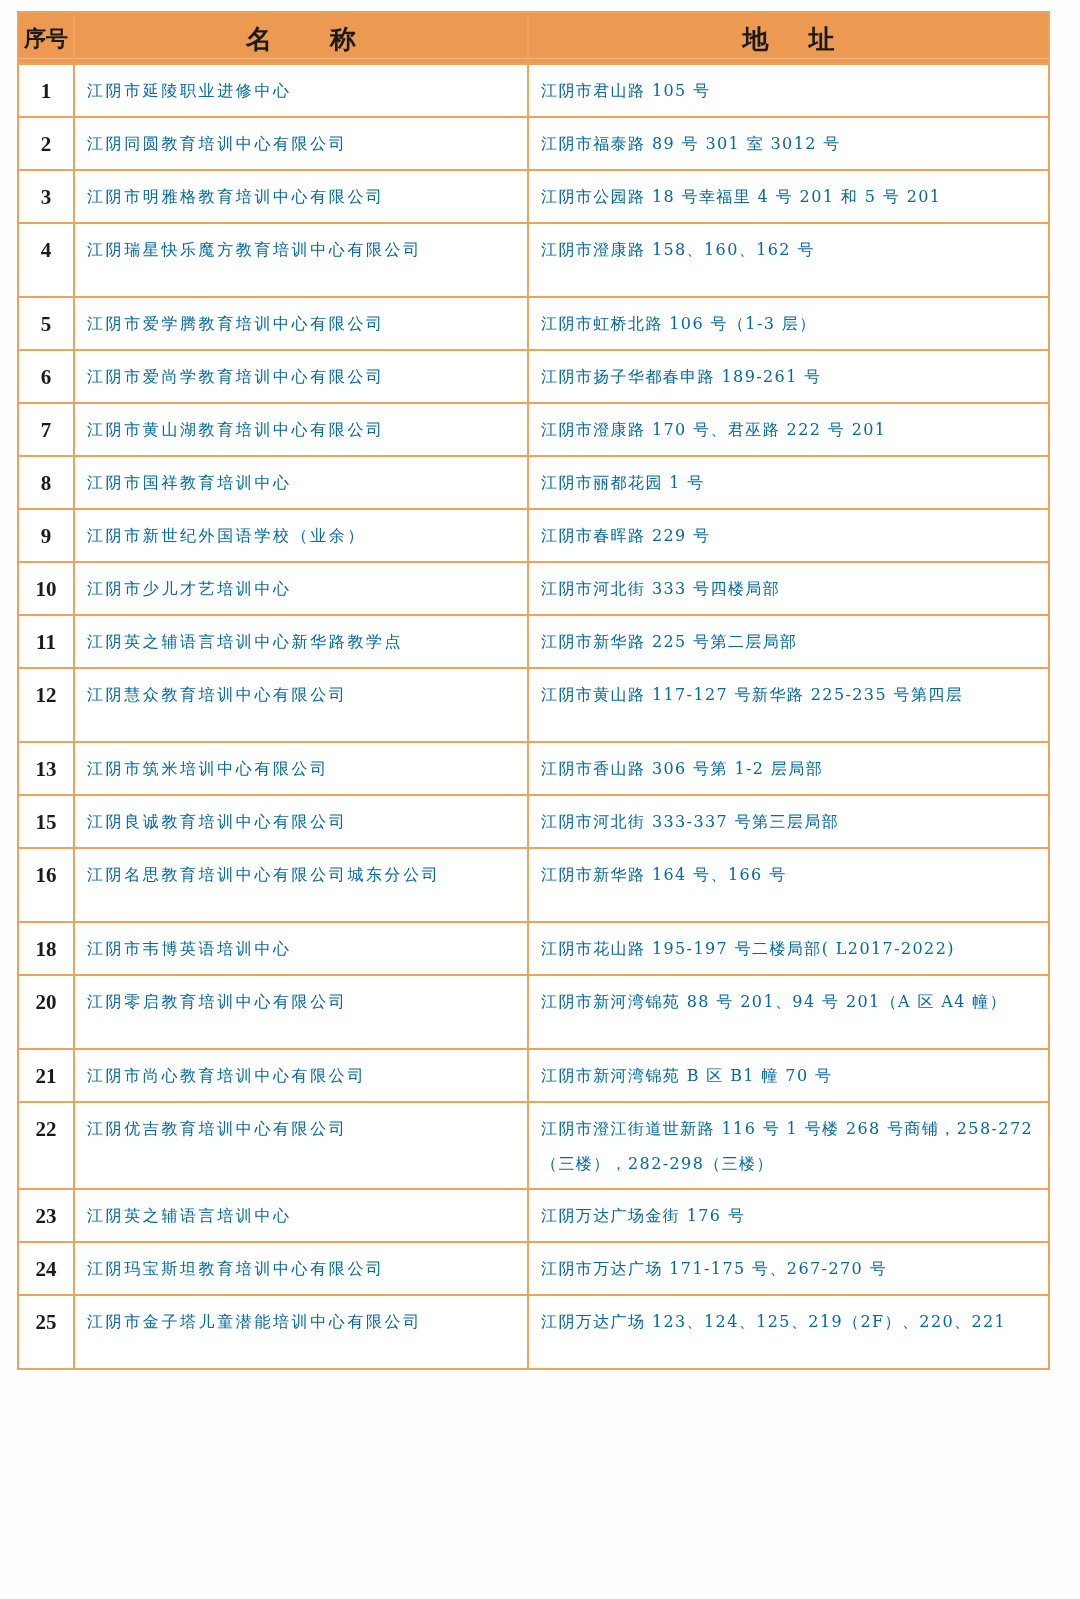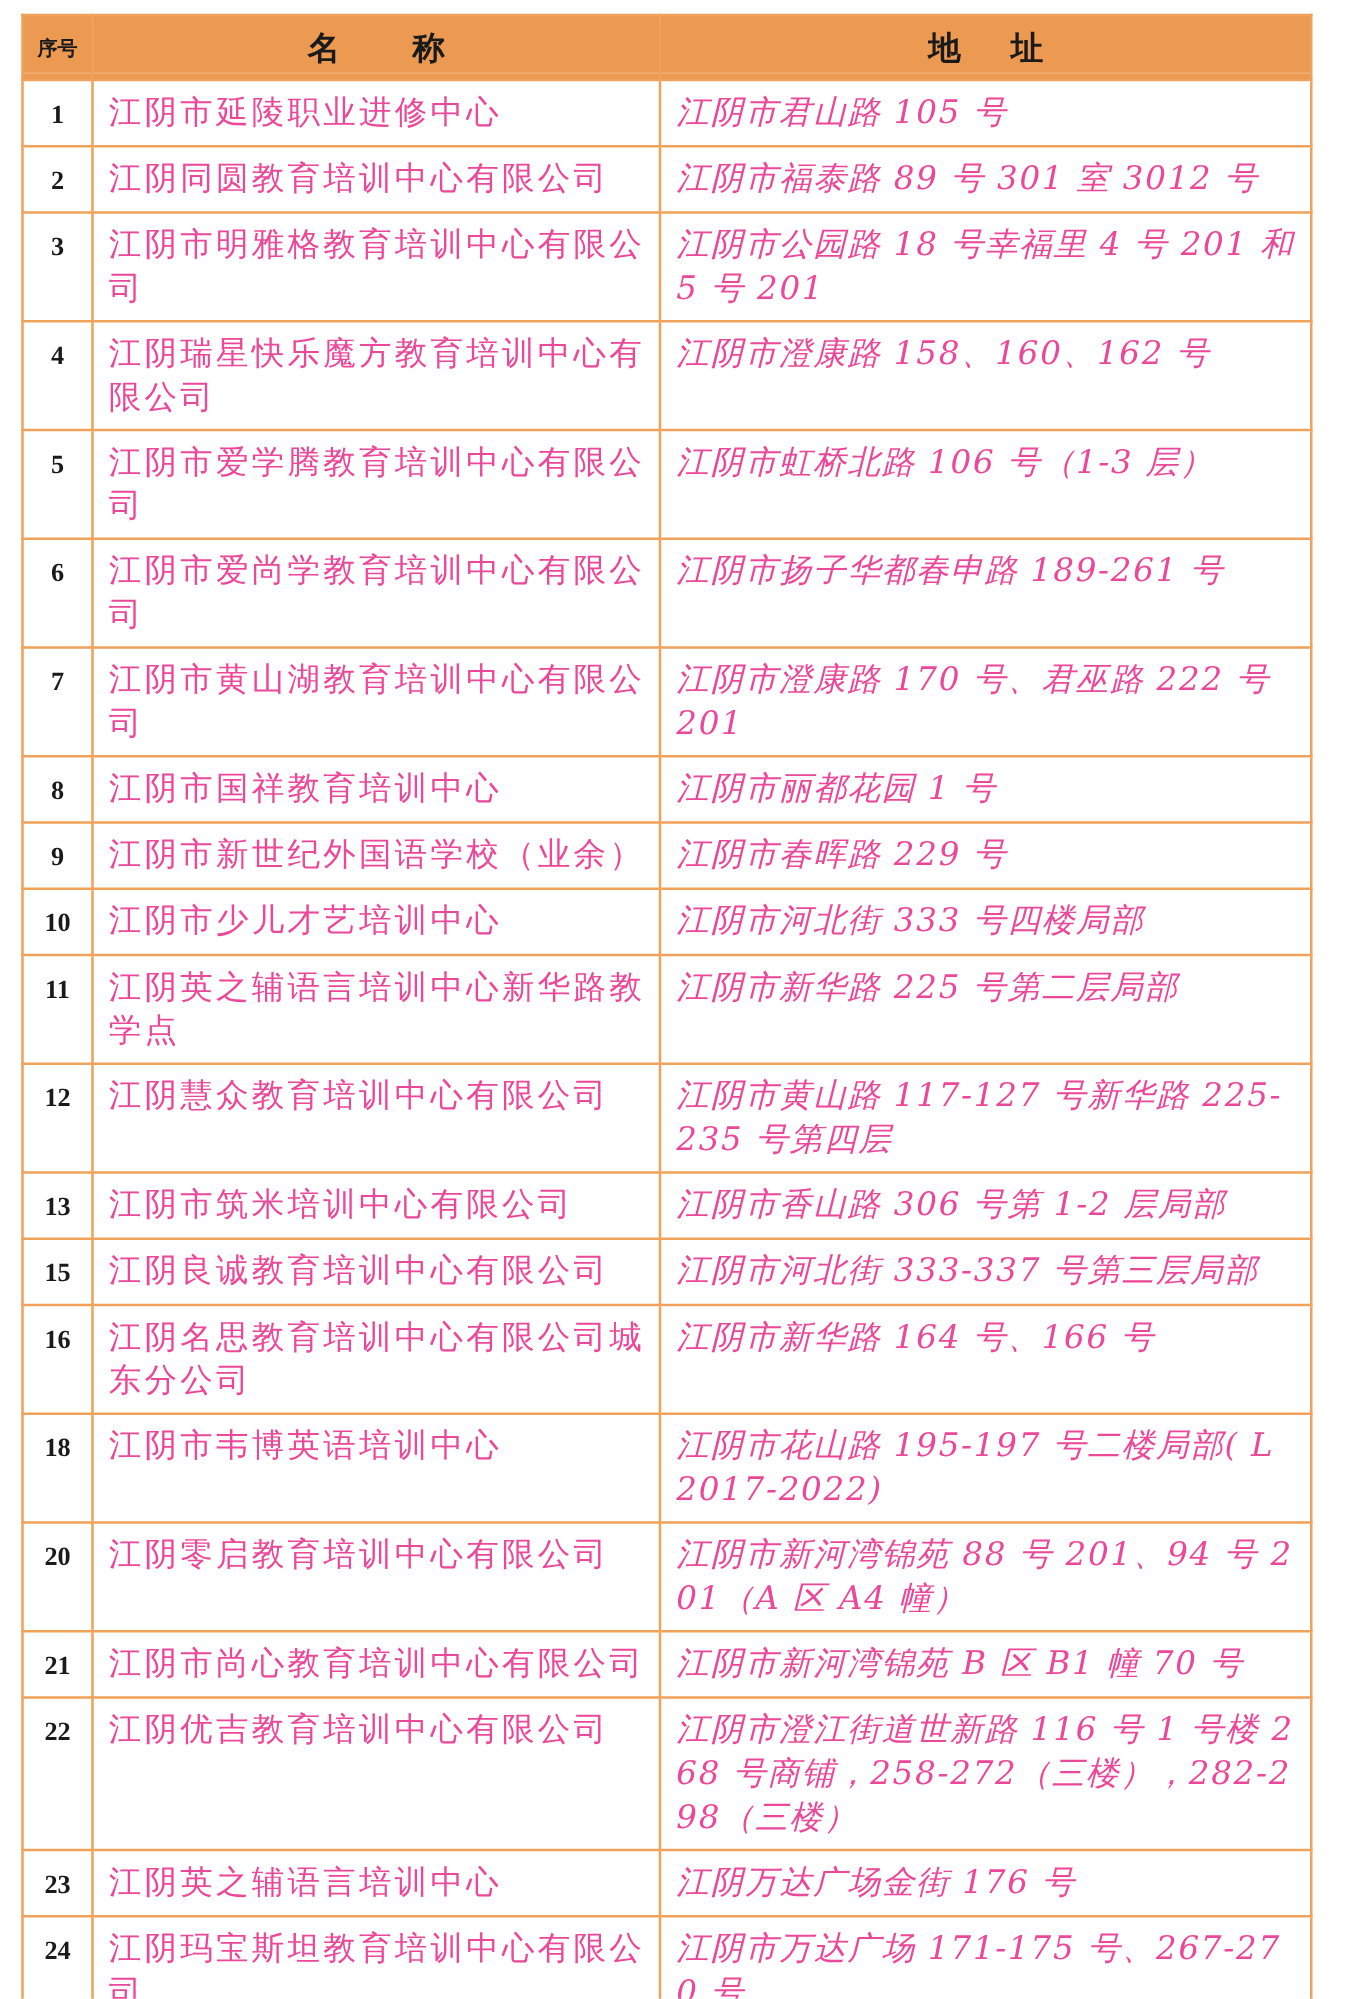--- a/index.html
+++ b/index.html
@@ -8,29 +8,29 @@
   .tbl { position: absolute; left: 17px; top: 11px; width: 1031px;
          border-collapse: collapse; table-layout: fixed; }
   .tbl col.c1 { width: 56px; }
   .tbl col.c2 { width: 454px; }
   .tbl col.c3 { width: 521px; }
   .tbl th, .tbl td { border: 2.5px solid #f0a15a; }
   .tbl thead th { background: #ec9a52; height: 50px; padding: 0;
                   font-family: "DejaVu Sans", "Liberation Sans", sans-serif;
                   font-weight: bold; font-size: 26px; color: #1a1a1a; text-align: center; vertical-align: middle; }
   .tbl thead th .inner { display: block; border-bottom: 1px solid #f2b480; height: 40px; line-height: 42px; }
-  .tbl thead th.h-seq { font-size: 16px; letter-spacing: 0; }
+  .tbl thead th.h-seq { font-size: 22px; letter-spacing: 0; }
   .tbl thead th .gap { display: inline-block; width: 58px; }
   .tbl thead th.h-addr .gap { width: 40px; }
   .tbl td { background: #fff; vertical-align: top; padding: 0; }
   .tbl td.seq { text-align: center; font-weight: bold; font-family: "Liberation Serif", "DejaVu Serif", serif;
                 font-size: 21px; padding-top: 14px; color: #1a1a1a; }
-  .tbl td.txt { font-size: 26px; line-height: 35px; padding: 8px 10px 7px 12px; letter-spacing: 2.6px;
-                color: #ec4899; word-break: break-all; }
-  .tbl td.txt.addr { letter-spacing: 1.4px; padding-left: 12px; padding-right: 12px; font-style: italic; }
+  .tbl td.txt { font-size: 16px; line-height: 35px; padding: 8px 10px 7px 12px; letter-spacing: 2.6px;
+                color: #0369a1; word-break: break-all; }
+  .tbl td.txt.addr { letter-spacing: 1.4px; padding-left: 12px; padding-right: 12px; }
   .tbl tr.one td.txt { height: 36px; }
   .tbl tr.two td.txt { height: 57px; }
 </style>
 </head>
 <body>
 
 <table class="tbl">
   <colgroup>
       <col class="c1">
       <col class="c2">

